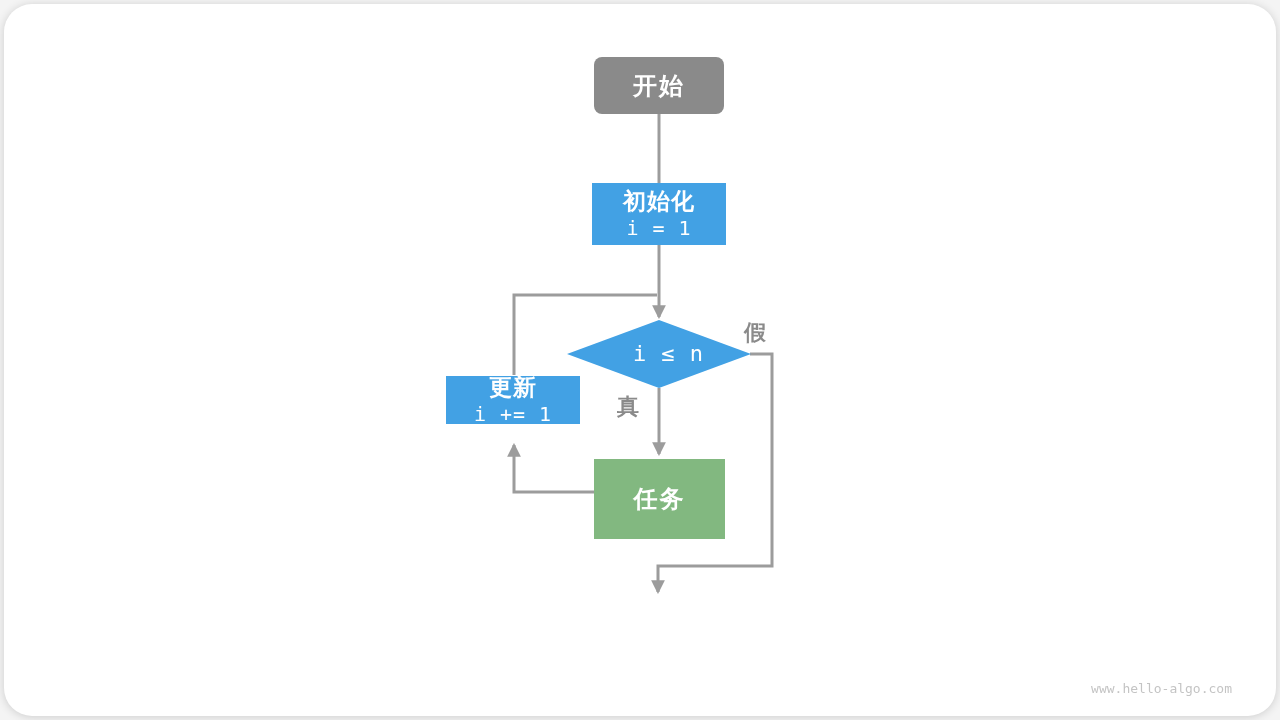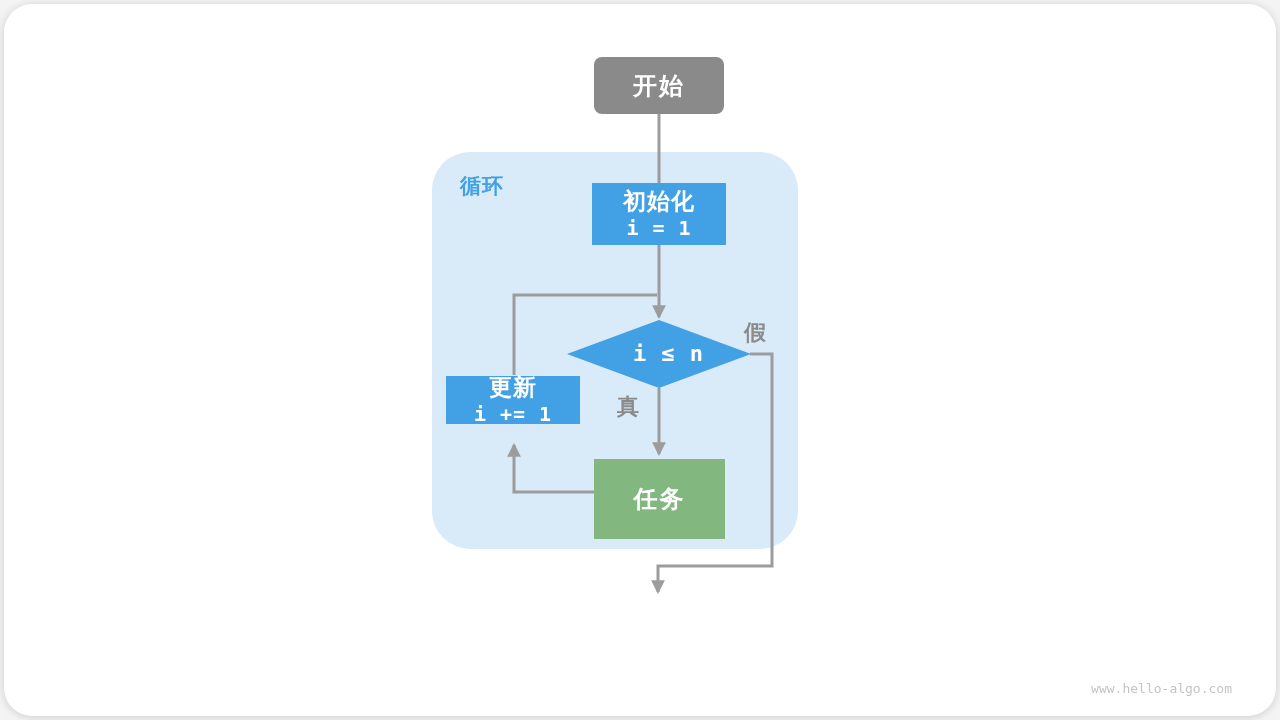--- a/index.html
+++ b/index.html
@@ -29,37 +29,34 @@
   .node{position:absolute;z-index:3;display:flex;flex-direction:column;
     align-items:center;justify-content:center;color:#ffffff;font-weight:bold;
     text-align:center;line-height:1.25;}
   .terminal{background:var(--terminal-gray);border-radius:8px;font-size:24px;letter-spacing:2px;}
   .process{background:var(--process-blue);}
   .task-node{background:var(--task-green);font-size:24px;letter-spacing:2px;}
   .diamond{background:var(--process-blue);
     clip-path:polygon(50% 0,100% 50%,50% 100%,0 50%);}
   .cjk{font-size:23px;letter-spacing:1px;}
   .code{font-family:"DejaVu Sans Mono","Liberation Mono",monospace;
-    font-weight:bold;font-size:20px;letter-spacing:1px;}
+    font-weight:normal;font-size:20px;letter-spacing:1px;}
   .diamond .code{font-size:22px;margin-left:19px;}
   .edge-label{position:absolute;z-index:3;color:var(--edge-label);
     font-size:22px;font-weight:bold;}
   .watermark{position:absolute;right:44px;bottom:20px;z-index:3;
     color:var(--watermark);font-size:13px;
     font-family:"DejaVu Sans Mono","Liberation Mono",monospace;text-align:right;}
 </style>
 </head>
 <body>
 
 <div class="canvas">
   <div class="card">
 
-    <div class="loop-region">
-      <span class="loop-label">循环</span>
-    </div>
 
     <svg class="connectors" width="1280" height="720" viewBox="0 0 1280 720">
       <defs>
         <marker id="arrow" viewBox="0 0 10 10" refX="8.5" refY="5" markerWidth="4.6" markerHeight="4.6" orient="auto-start-reverse">
           <path d="M 0 0 L 10 5 L 0 10 z"></path>
         </marker>
       </defs>
       <path class="edge" d="M 655 110 L 655 179"></path>
       <path class="edge" d="M 655 241 L 655 313" marker-end="url(#arrow)"></path>
       <path class="edge" d="M 510 371 L 510 291 L 653 291"></path>

